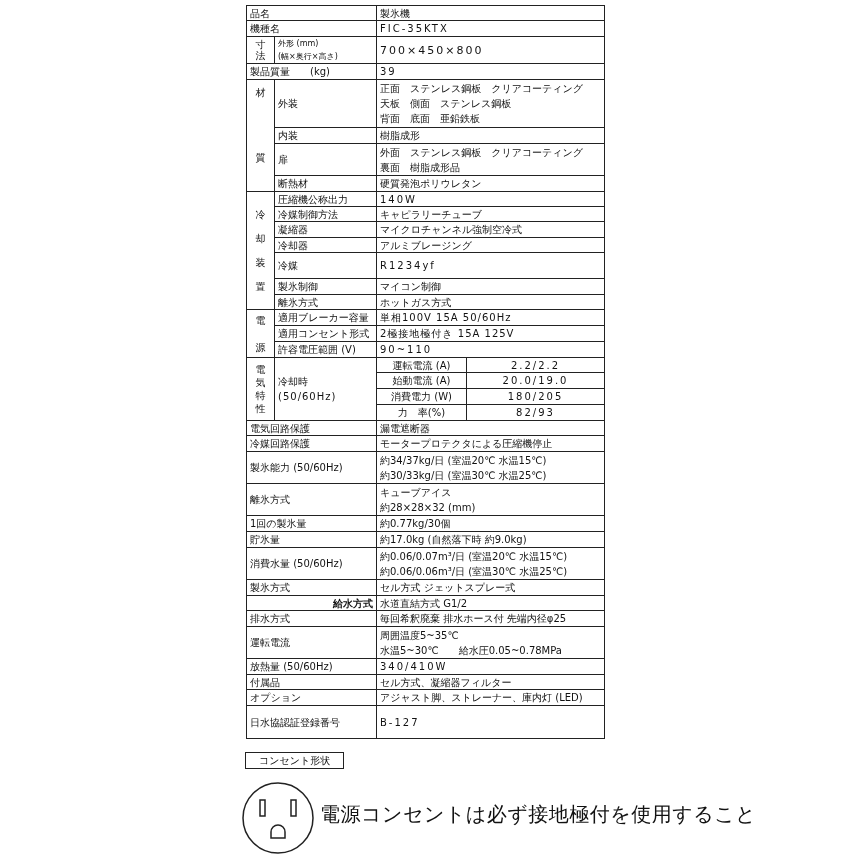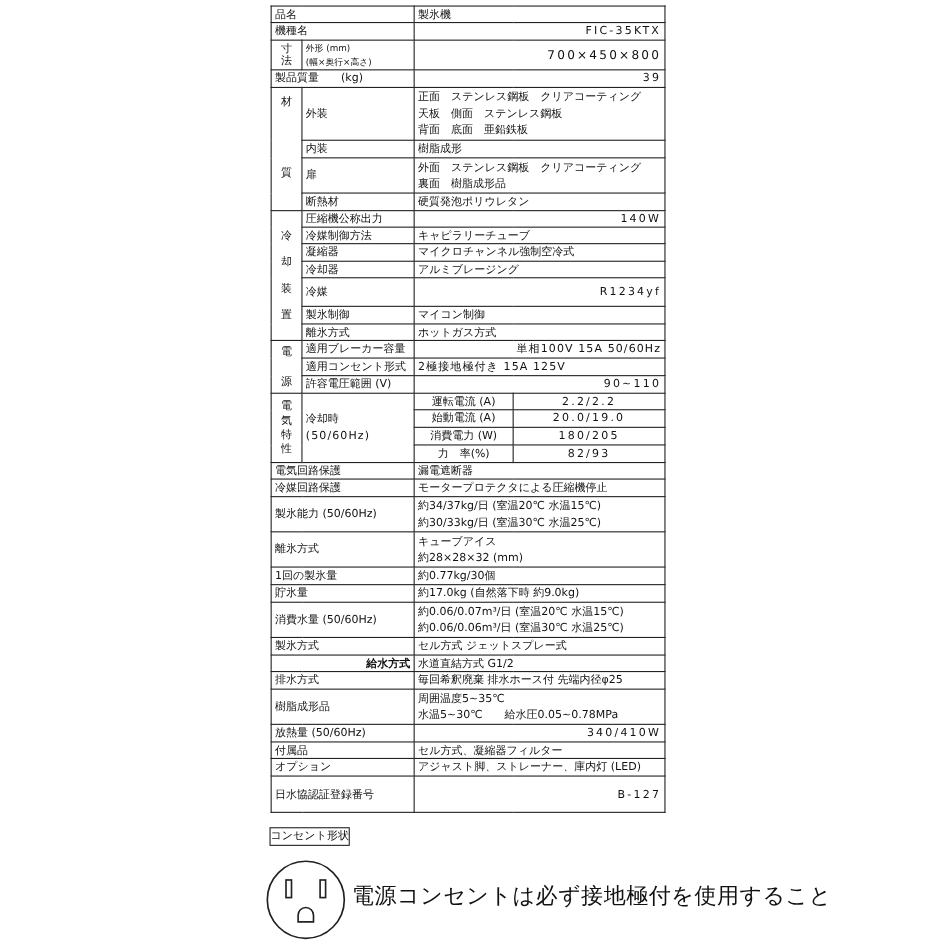--- a/index.html
+++ b/index.html
@@ -8,27 +8,27 @@
   .spec { position:absolute; left:246px; top:5px; width:358px; border-collapse:collapse;
           table-layout:fixed; font-size:10px; }
   .spec td { border:1.5px solid #222; padding:0 3px; line-height:13px; vertical-align:middle;
              white-space:nowrap; overflow:hidden; }
   .spec col.c1 { width:28px; }
   .spec col.c2 { width:102px; }
   .spec col.c3 { width:90px; }
   .spec col.c4 { width:138px; }
   .cat { text-align:center; font-size:10px; line-height:14px; }
   .cat span { display:block; }
-  .wide { letter-spacing:2px;text-align:right; }
+  .wide { letter-spacing:2px; }
   .center { text-align:center; }
   .bold { font-weight:bold;text-align:right; }
   .small { font-size:8px; line-height:10px; }
   .ml div { line-height:15px; }
   .outlet-label { position:absolute; left:245px; top:752px; border:1.5px solid #222;
-                  font-size:10px; padding:1px 0; line-height:13px; }
+                  font-size:10px; padding:1px 13px; line-height:13px; }
   .outlet-icon { position:absolute; left:240px; top:780px; }
   .outlet-note { position:absolute; left:320px; top:801px; font-size:20px; letter-spacing:0.5px; }
 </style>
 </head>
 <body>
 
 <table class="spec">
   <colgroup>
       <col class="c1">
       <col class="c2">
@@ -210,21 +210,21 @@
     </tr>
     <tr style="height:15px">
       <td colspan="2" class="bold">給水方式</td>
       <td colspan="2">水道直結方式 G1/2</td>
     </tr>
     <tr style="height:16px">
       <td colspan="2">排水方式</td>
       <td colspan="2">毎回希釈廃棄 排水ホース付 先端内径φ25</td>
     </tr>
     <tr style="height:32px">
-      <td colspan="2">樹脂成形品</td>
+      <td colspan="2">運転電流</td>
       <td colspan="2" class="ml">
         <div>周囲温度5~35℃</div>
         <div style="white-space:pre">水温5~30℃　　給水圧0.05~0.78MPa</div>
       </td>
     </tr>
     <tr style="height:16px">
       <td colspan="2">放熱量 (50/60Hz)</td>
       <td colspan="2" class="wide">340/410W</td>
     </tr>
     <tr style="height:15px">

